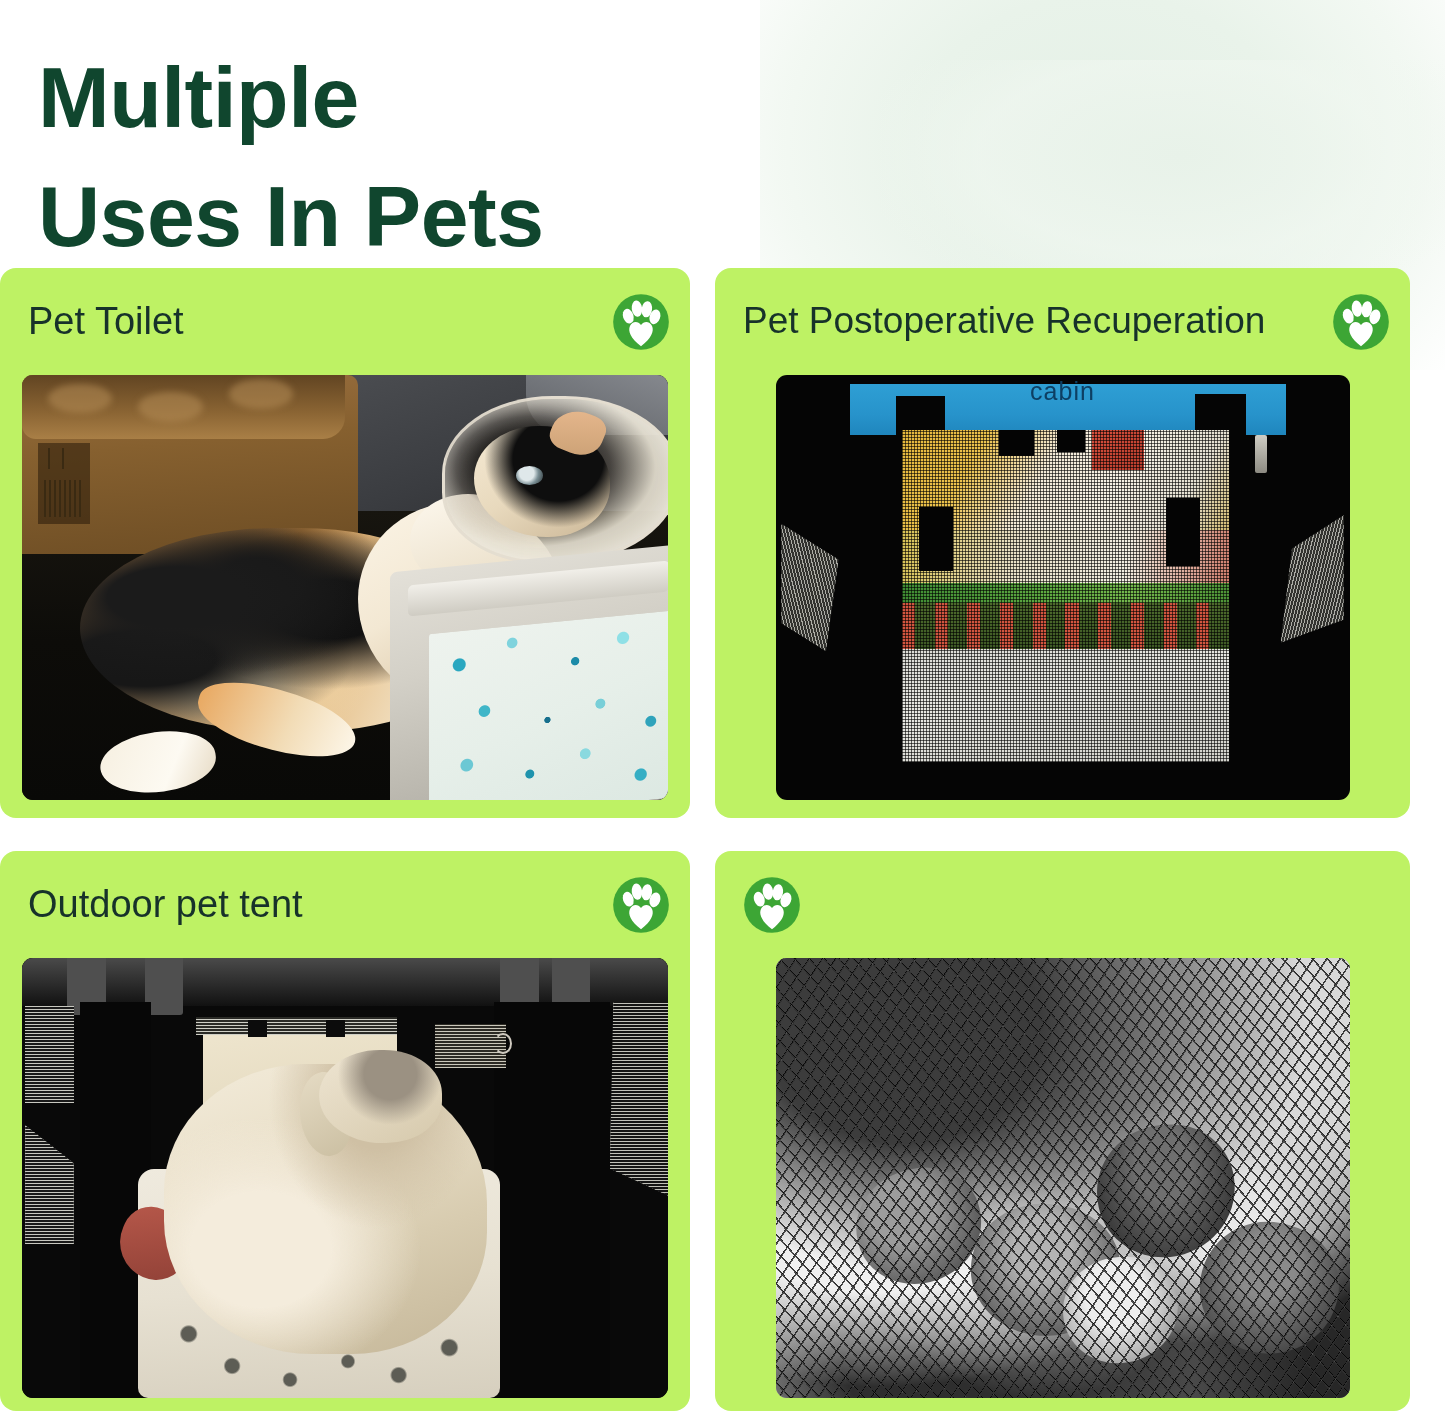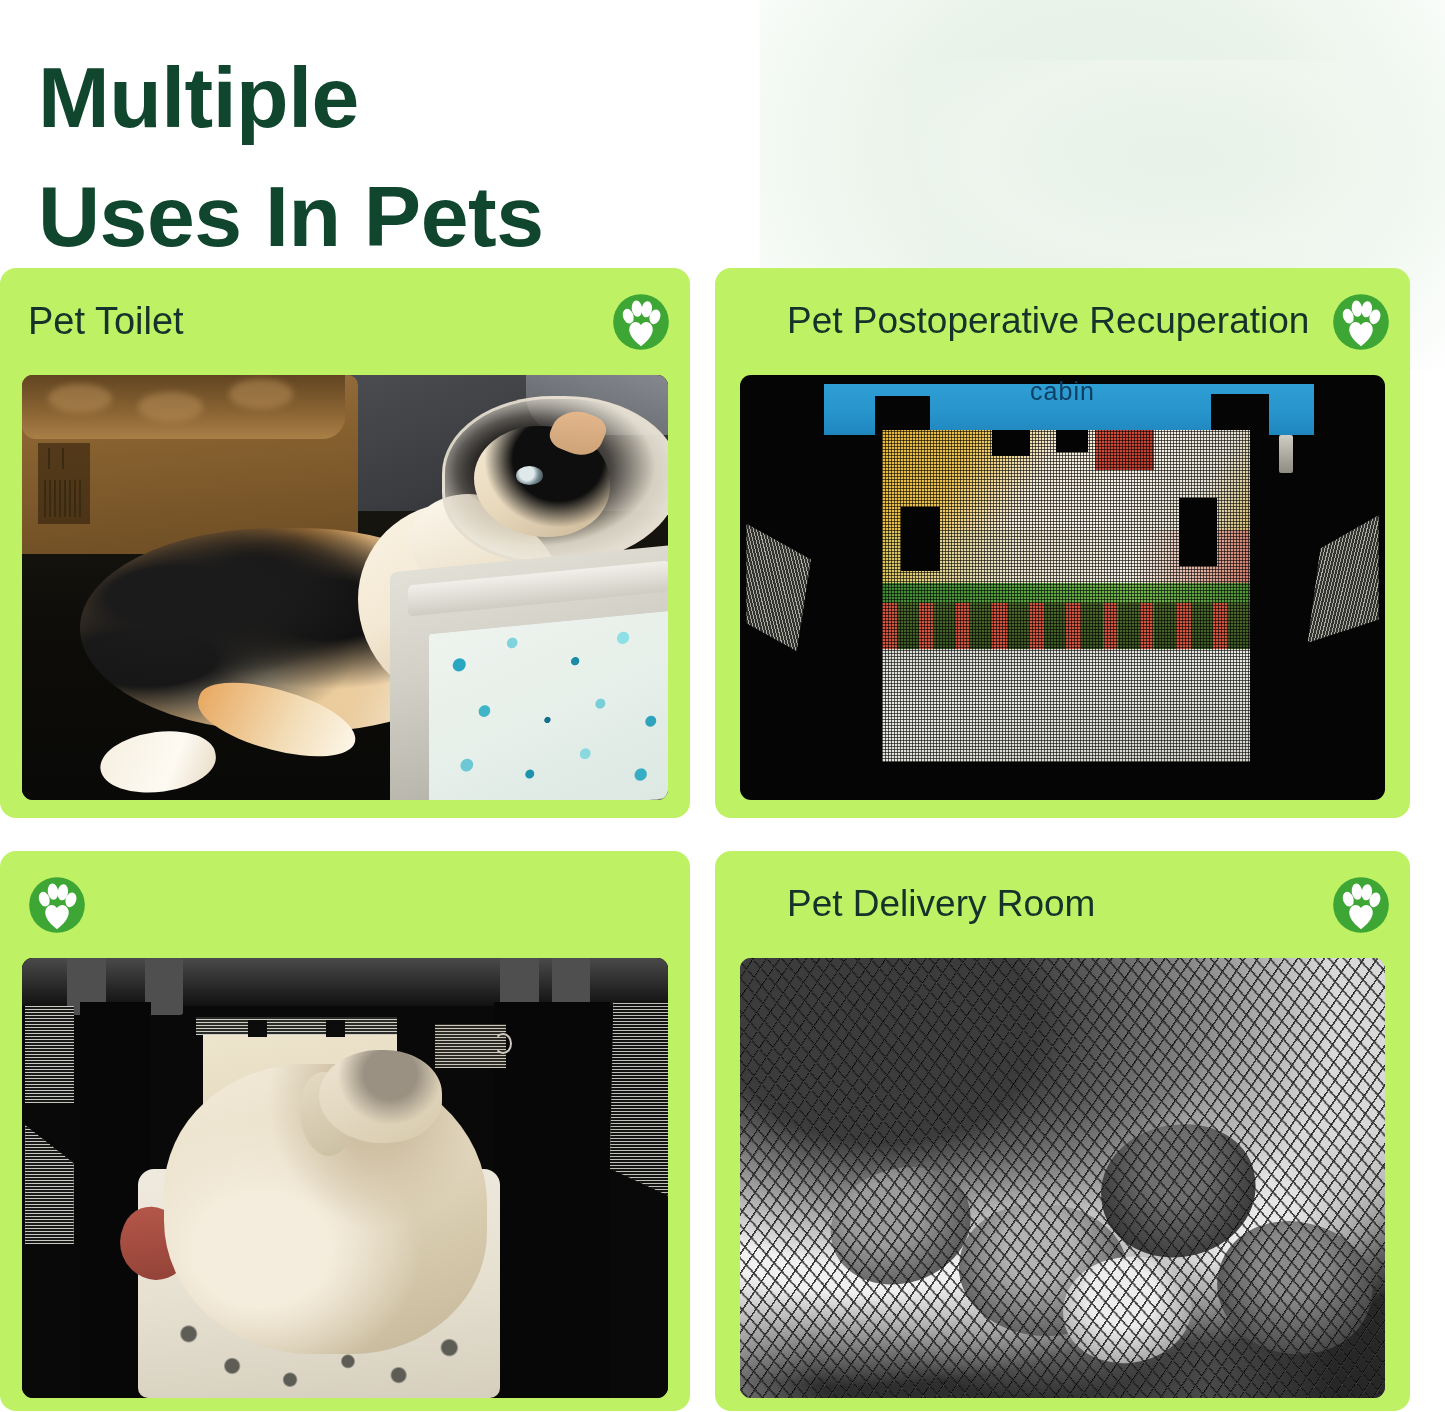--- a/index.html
+++ b/index.html
@@ -72,36 +72,36 @@
     padding:0 20px 0 28px;
     box-sizing:border-box;
   }
   .card-title{
     color:#17322a;
     font-size:38px;
     font-weight:normal;
     line-height:1.05;
     white-space:nowrap;
   }
-  .card.right .card-title{font-size:37px;margin-left:44px;}
+  .card.right .card-title{font-size:37px;}
 
   .paw-badge{
     width:58px;height:58px;
     flex:0 0 58px;
     display:block;
   }
 
   .photo{
     position:relative;
     border-radius:11px;
     overflow:hidden;
     background:#0a0a0a;
   }
   .card.left .photo{width:646px;height:425px;margin:0 auto;}
-  .card.right .photo{width:645px;height:425px;margin:0 auto;}
+  .card.right .photo{width:538px;height:425px;margin:0 auto;padding-left:36px;}
   .card.h2 .photo{height:440px;}
 
   
   .p1{background:#161411;}
   .p1 .floor{position:absolute;left:0;top:32%;width:100%;height:68%;
      background:linear-gradient(180deg,#17150f 0%,#0d0c09 45%,#090907 100%);}
   .p1 .wall{position:absolute;left:44%;top:0;width:56%;height:36%;
      background:linear-gradient(160deg,#4c4e52 0%,#3a3c40 55%,#2a2b2e 100%);}
   .p1 .wallhi{position:absolute;left:78%;top:-4%;width:24%;height:18%;
      background:linear-gradient(200deg,#8d9096 0%,#6c6f74 70%,rgba(60,62,66,0) 100%);
@@ -401,20 +401,21 @@
           <div class="side-l"></div>
             <div class="side-r"></div>
         </div>
       </div>
     </div>
 
     <div class="row r2">
 
       <div class="card left h2">
         <div class="card-head">
+          <div class="card-title">Outdoor pet tent</div>
           <svg class="paw-badge" viewBox="0 0 100 100">
             <circle cx="50" cy="50" r="48" fill="#3da635"></circle>
             <ellipse cx="28" cy="40" rx="9" ry="13" fill="#ffffff" transform="rotate(-18 28 40)"></ellipse>
             <ellipse cx="43" cy="27" rx="9" ry="14" fill="#ffffff" transform="rotate(-7 43 27)"></ellipse>
             <ellipse cx="60" cy="28" rx="9" ry="14" fill="#ffffff" transform="rotate(8 60 28)"></ellipse>
             <ellipse cx="74" cy="41" rx="9" ry="13" fill="#ffffff" transform="rotate(19 74 41)"></ellipse>
             <path d="M50 92 C32 78 27 66 31 57 C35 48 45 48 50 55 C55 48 65 48 69 57 C73 66 68 78 50 92 Z" fill="#ffffff"></path>
           </svg>
         </div>
         <div class="photo p3">
@@ -439,21 +440,20 @@
           <div class="cushion"></div>
           <div class="toy"></div>
           <div class="dog"></div>
           <div class="dog-ear"></div>
           <div class="dog-head"></div>
         </div>
       </div>
 
       <div class="card right h2">
         <div class="card-head">
-          <div class="card-title">Pet Delivery Room</div>
           <svg class="paw-badge" viewBox="0 0 100 100">
             <circle cx="50" cy="50" r="48" fill="#3da635"></circle>
             <ellipse cx="28" cy="40" rx="9" ry="13" fill="#ffffff" transform="rotate(-18 28 40)"></ellipse>
             <ellipse cx="43" cy="27" rx="9" ry="14" fill="#ffffff" transform="rotate(-7 43 27)"></ellipse>
             <ellipse cx="60" cy="28" rx="9" ry="14" fill="#ffffff" transform="rotate(8 60 28)"></ellipse>
             <ellipse cx="74" cy="41" rx="9" ry="13" fill="#ffffff" transform="rotate(19 74 41)"></ellipse>
             <path d="M50 92 C32 78 27 66 31 57 C35 48 45 48 50 55 C55 48 65 48 69 57 C73 66 68 78 50 92 Z" fill="#ffffff"></path>
           </svg>
         </div>
         <div class="photo p4">

